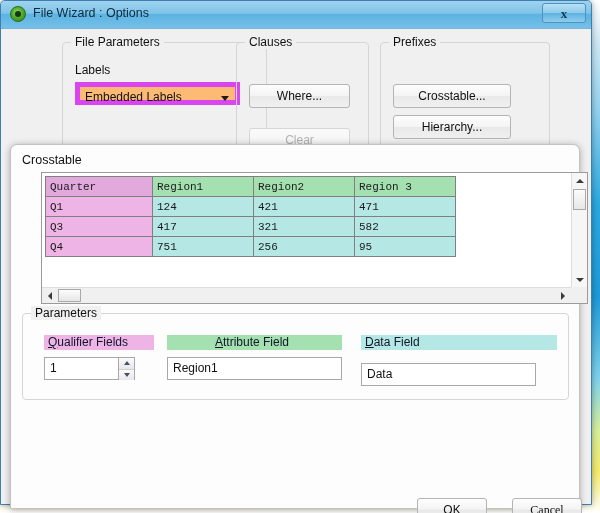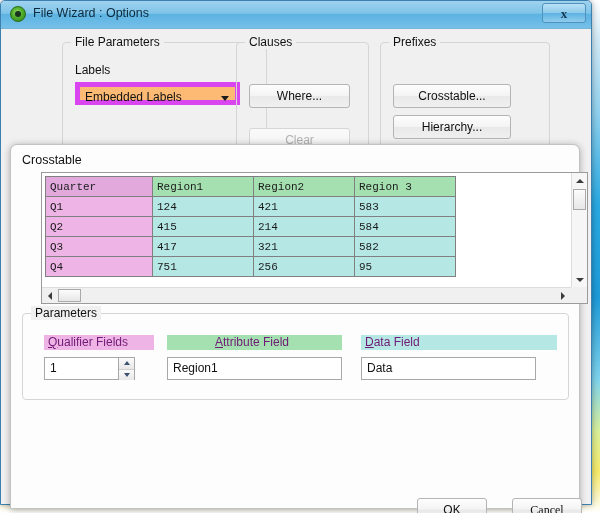--- a/index.html
+++ b/index.html
@@ -186,21 +186,21 @@
     border: 1px solid #a9a9a9;
     box-sizing: border-box; cursor: pointer;
   }
 
   
   #parameters-group {
     position: absolute; left: 11px; top: 168px; width: 547px; height: 87px;
   }
   .field-caption {
     position: absolute; height: 15px; line-height: 15px;
-    font-size: 12px; color: #701a75; padding-left: 4px; box-sizing: border-box;
+    font-size: 12px; color: #0f172a; padding-left: 4px; box-sizing: border-box;
   }
   .field-caption u { text-decoration: underline; }
   .textinput {
     position: absolute; background: #fff; border: 1px solid #a8a8a8;
     box-sizing: border-box; font-size: 12px; color: #111;
     padding: 3px 5px; cursor: text;
   }
   .spin {
     position: absolute; width: 17px; border: 1px solid #a8a8a8;
     box-sizing: border-box; background: #f3f3f3; cursor: pointer;
@@ -274,27 +274,21 @@
             <th class="c-region">Region1</th>
             <th class="c-region">Region2</th>
             <th class="c-region">Region 3</th>
           </tr>
         </thead>
         <tbody>
           <tr>
             <td class="c-quarter">Q1</td>
             <td class="c-data">124</td>
             <td class="c-data">421</td>
-            <td class="c-data">583</td>
-          </tr>
-          <tr>
-            <td class="c-quarter">Q2</td>
-            <td class="c-data">415</td>
-            <td class="c-data">214</td>
-            <td class="c-data">584</td>
+            <td class="c-data">471</td>
           </tr>
           <tr>
             <td class="c-quarter">Q3</td>
             <td class="c-data">417</td>
             <td class="c-data">321</td>
             <td class="c-data">582</td>
           </tr>
           <tr>
             <td class="c-quarter">Q4</td>
             <td class="c-data">751</td>
@@ -344,21 +338,21 @@
     </div>
 
     <div class="field-caption" style="left:144px; top:21px; width:175px; background:#a5e0b0;padding-left:48px;">
       <u>A</u><span>ttribute Field</span>
     </div>
     <div class="textinput" style="left:144px; top:43px; width:175px; height:23px;">Region1</div>
 
     <div class="field-caption" style="left:338px; top:21px; width:196px; background:#b5e7e5;">
       <u>D</u><span>ata Field</span>
     </div>
-    <div class="textinput" style="left:338px; top:43px; width:175px; height:23px;">Data</div>
+    <div class="textinput" style="left:338px; top:49px; width:175px; height:23px;">Data</div>
   </div>
 
   <div id="dialog-buttons">
     <div class="btn" style="left:406px; top:329px;">OK</div>
     <div class="btn" style="left:501px; top:329px;font-family:Liberation Serif, serif;">Cancel</div>
   </div>
 
 </div>
 
 </body></html>

